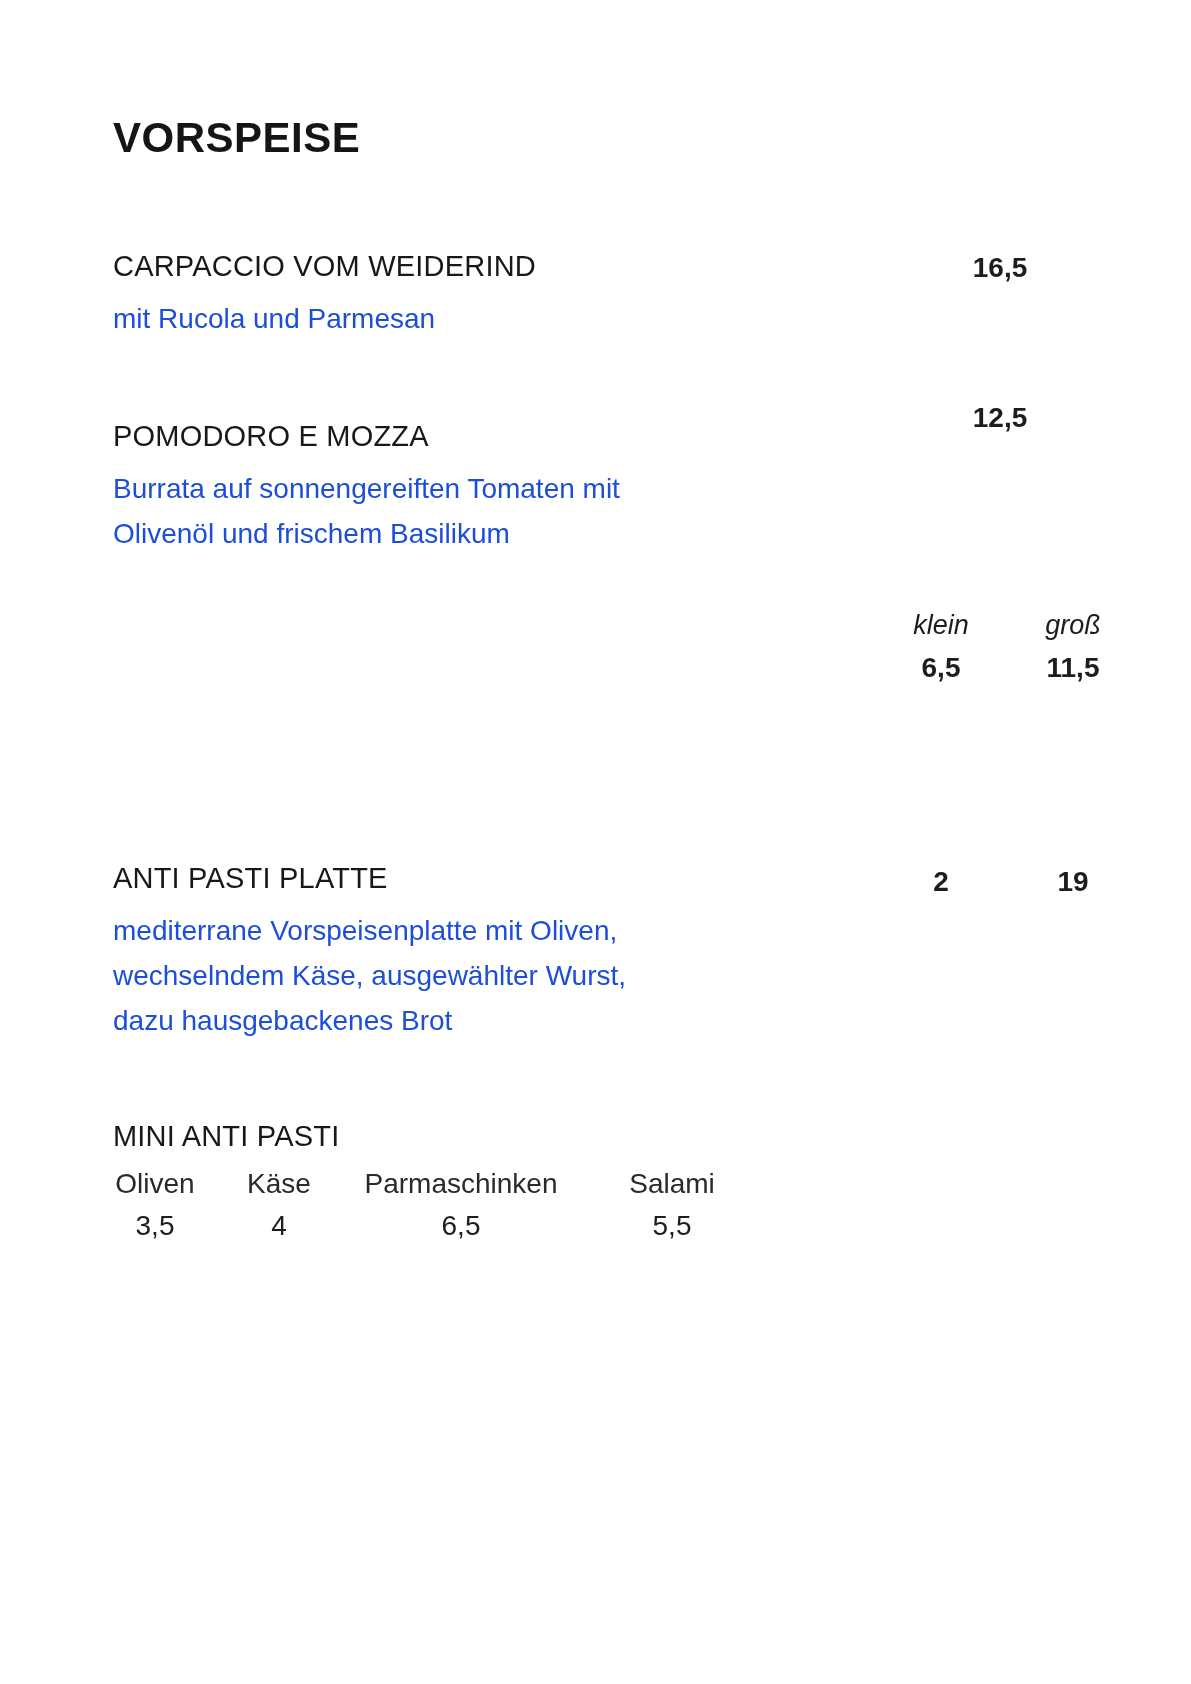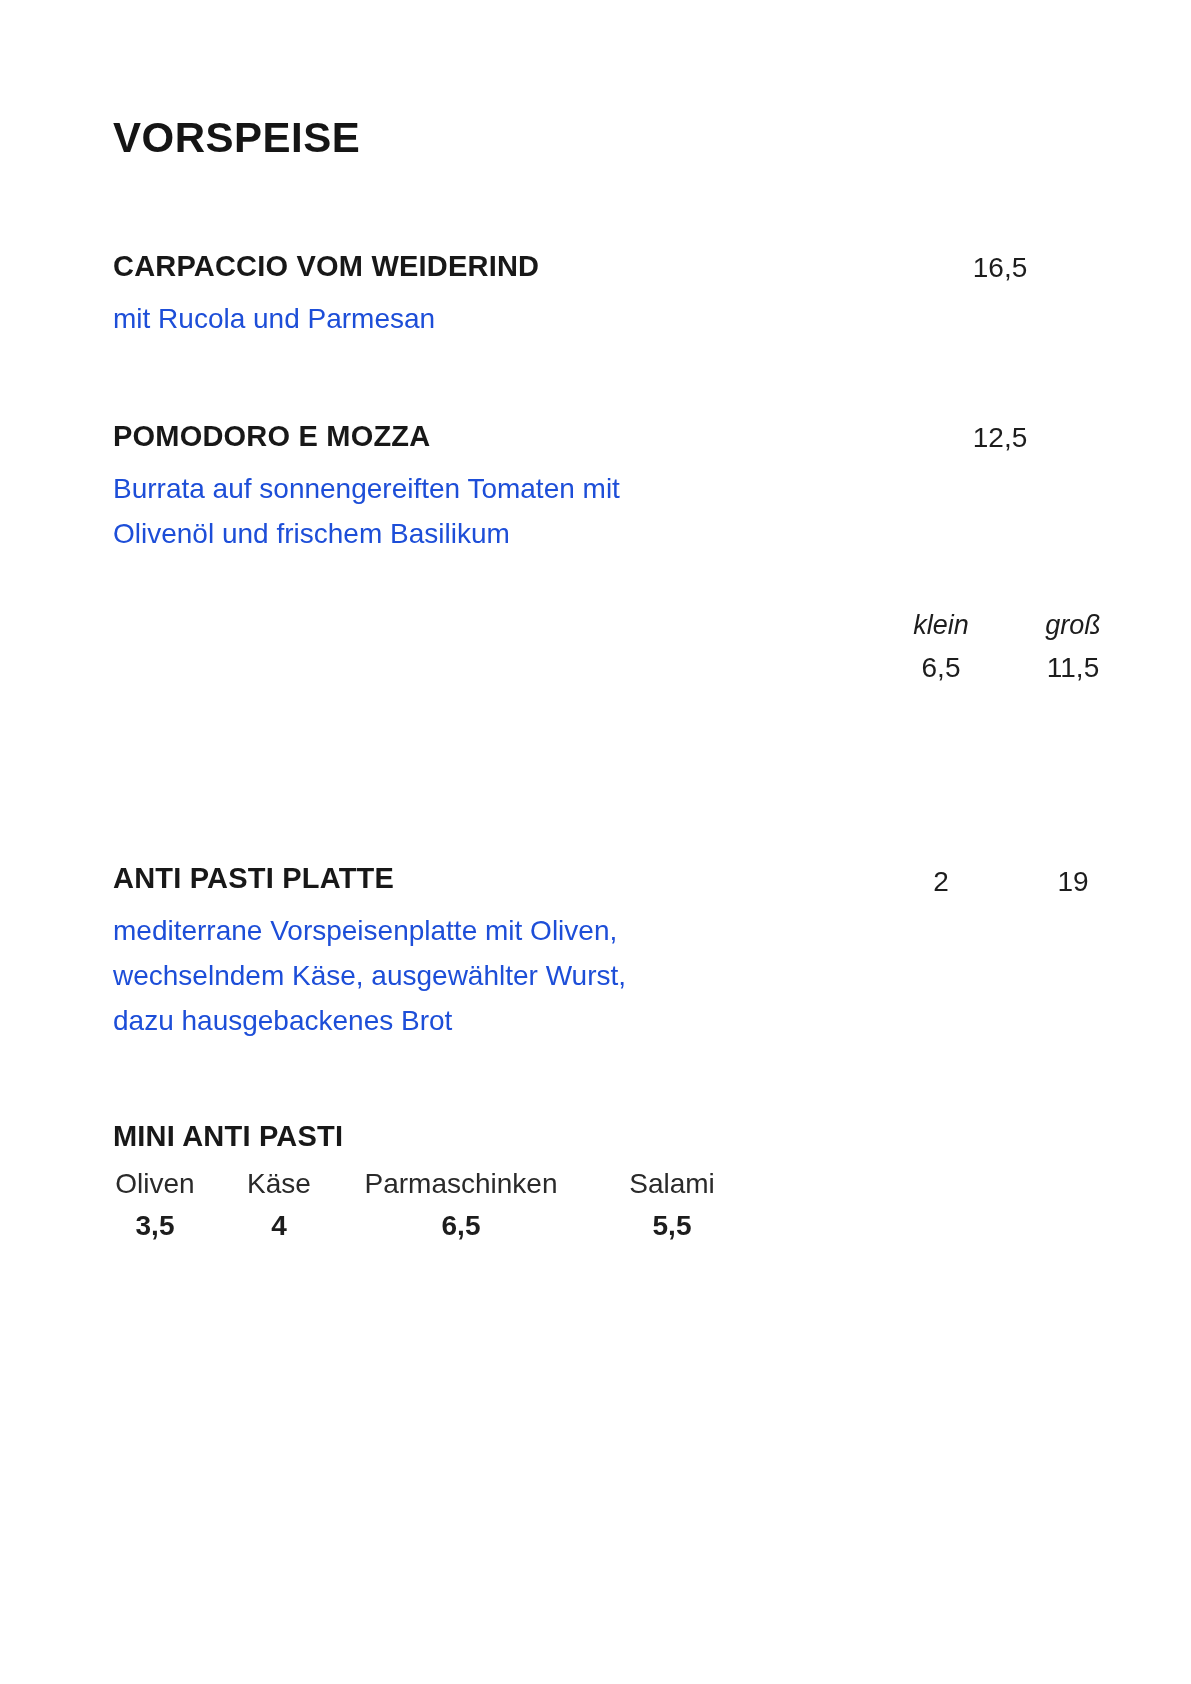--- a/index.html
+++ b/index.html
@@ -30,37 +30,37 @@
     letter-spacing: 0.5px;
     color: #151515;
   }
   .item {
     position: absolute;
     left: 113px;
     width: 680px;
   }
   .item-name {
     font-size: 29px;
-    font-weight: 700;
+    font-weight: 400;
     line-height: 36px;
     color: #181818;
     margin-bottom: 12px;
     letter-spacing: 0.2px;
   }
   .desc-line {
     font-size: 28px;
     font-weight: 400;
     line-height: 45px;
     color: #1d4ed8;
   }
   .price {
     position: absolute;
     transform: translateX(-50%);
     font-size: 28px;
-    font-weight: 400;
+    font-weight: 700;
     line-height: 36px;
     color: #1d1d1d;
     white-space: nowrap;
   }
   .col-single { left: 1000px; }
   .col-small  { left: 941px; }
   .col-large  { left: 1073px; }
   .size-header {
     position: absolute;
     transform: translateX(-50%);
@@ -88,21 +88,21 @@
     font-size: 28px;
     font-weight: 400;
     line-height: 36px;
     color: #2a2a2a;
     white-space: nowrap;
   }
   .variant-price {
     display: block;
     margin-top: 6px;
     font-size: 28px;
-    font-weight: 700;
+    font-weight: 400;
     line-height: 36px;
     color: #1d1d1d;
     white-space: nowrap;
   }
 </style>
 </head>
 <body>
 
 <main class="page">
 
@@ -112,21 +112,21 @@
     <h2 class="item-name">CARPACCIO VOM WEIDERIND</h2>
     <p class="desc-line">mit Rucola und Parmesan</p>
   </section>
   <span class="price col-single" style="top:250px">16,5</span>
 
   <section class="item" style="top:418px">
     <h2 class="item-name">POMODORO E MOZZA</h2>
     <p class="desc-line">Burrata auf sonnengereiften Tomaten mit</p>
     <p class="desc-line">Olivenöl und frischem Basilikum</p>
   </section>
-  <span class="price col-single" style="top:420px">12,5</span>
+  <span class="price col-single" style="top:400px">12,5</span>
 
   <span class="size-header col-small" style="top:608px">klein</span>
   <span class="size-header col-large" style="top:608px">groß</span>
 
   <span class="price col-small" style="top:650px">6,5</span>
   <span class="price col-large" style="top:650px">11,5</span>
 
   <section class="item" style="top:860px">
     <h2 class="item-name">ANTI PASTI PLATTE</h2>
     <p class="desc-line">mediterrane Vorspeisenplatte mit Oliven,</p>

